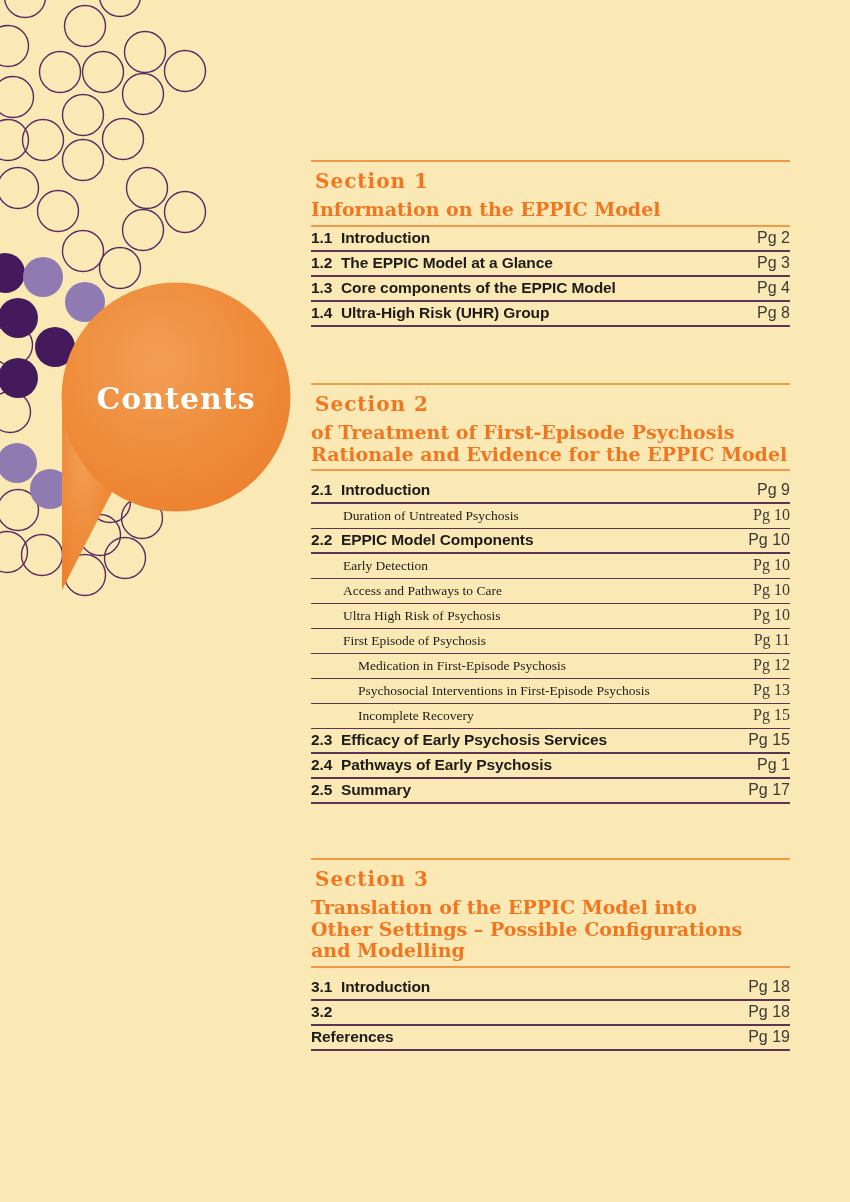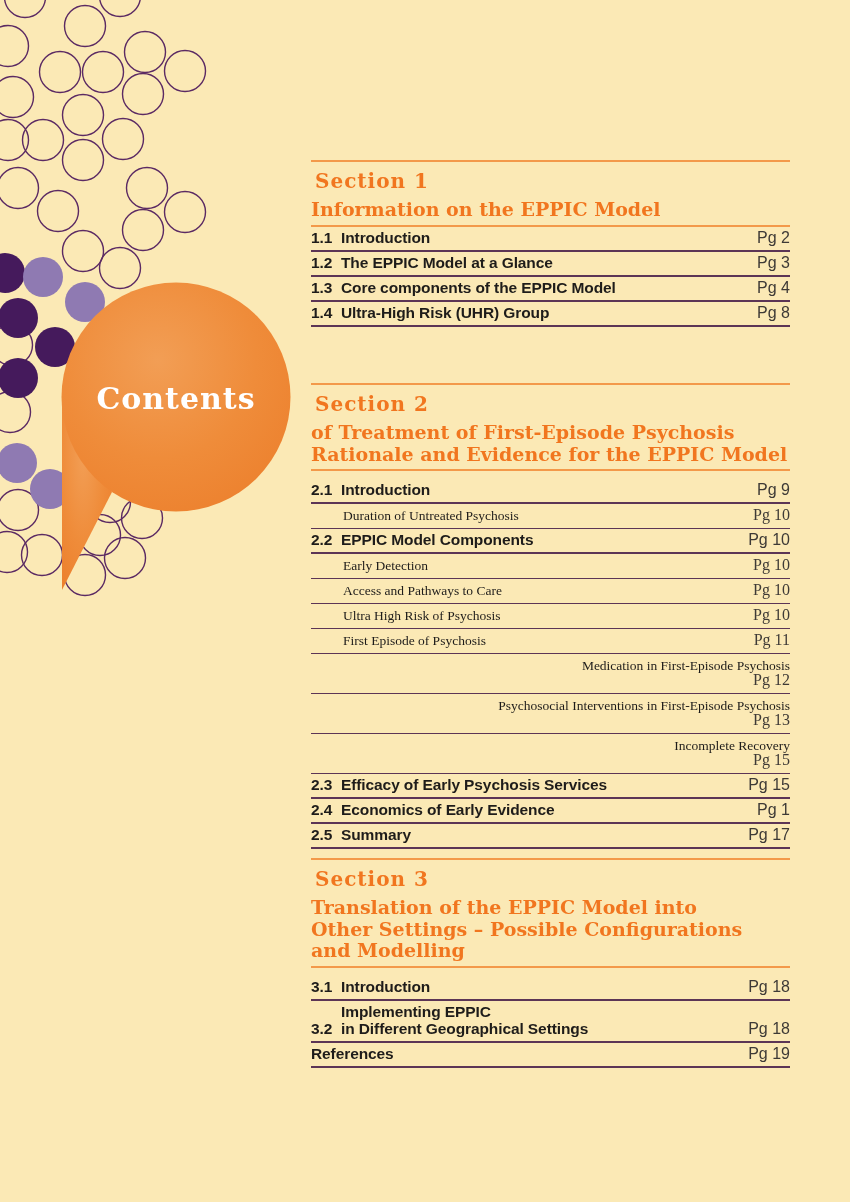--- a/index.html
+++ b/index.html
@@ -21,21 +21,21 @@
   .sec-sub{font-family:"DejaVu Serif",serif;font-weight:bold;font-size:19px;line-height:21.5px;
     color:var(--header-orange);margin:2px 0 0;padding-bottom:4px;border-bottom:2px solid var(--rule-orange);}
   .sec-sub div{white-space:nowrap;}
   .rows{padding-top:0;}
   .sec:nth-of-type(2) .rows,.sec:nth-of-type(3) .rows{padding-top:8px;}
   .row{display:flex;align-items:flex-end;border-bottom:2px solid var(--entry-line);
     box-sizing:border-box;color:var(--entry-text);}
   .row.lvl0{font-weight:bold;font-size:15.5px;line-height:17px;padding:2px 0 4px 0;letter-spacing:-0.1px;}
   .row.lvl1,.row.lvl2{font-weight:normal;font-size:13.5px;line-height:15px;
     padding:4px 0 5px 32px;border-bottom-width:1px;font-family:Liberation Serif, serif;}
-  .row.lvl2{padding-left:47px;flex-direction:column;}
+  .row.lvl2{padding-left:47px;}
   .num{width:30px;flex:none;}
   .lbl{white-space:nowrap;}
   .pg{margin-left:auto;font-weight:normal;font-size:16px;line-height:14px;
     color:var(--page-num);letter-spacing:0;padding-bottom:1px;flex:none;}
 </style>
 </head>
 <body>
 
 <div class="page">
 
@@ -177,21 +177,21 @@
             <span class="lbl">Incomplete Recovery</span>
             <span class="pg">Pg 15</span>
           </div>
           <div class="row lvl0">
             <span class="num">2.3</span>
             <span class="lbl">Efficacy of Early Psychosis Services</span>
             <span class="pg">Pg 15</span>
           </div>
           <div class="row lvl0">
             <span class="num">2.4</span>
-            <span class="lbl">Economics of Early Evidence</span>
+            <span class="lbl">Pathways of Early Psychosis</span>
             <span class="pg">Pg 1</span>
           </div>
           <div class="row lvl0">
             <span class="num">2.5</span>
             <span class="lbl">Summary</span>
             <span class="pg">Pg 17</span>
           </div>
         </div>
       </section>
       <section class="sec" style="top: 858px;">
@@ -202,24 +202,20 @@
           <div>and Modelling</div>
         </div>
         <div class="rows">
           <div class="row lvl0">
             <span class="num">3.1</span>
             <span class="lbl">Introduction</span>
             <span class="pg">Pg 18</span>
           </div>
           <div class="row lvl0">
             <span class="num">3.2</span>
-            <span class="lbl">
-              <div>Implementing EPPIC</div>
-              <div>in Different Geographical Settings</div>
-            </span>
             <span class="pg">Pg 18</span>
           </div>
           <div class="row lvl0">
             <span class="lbl">References</span>
             <span class="pg">Pg 19</span>
           </div>
         </div>
       </section>
     </div>
 </div>

